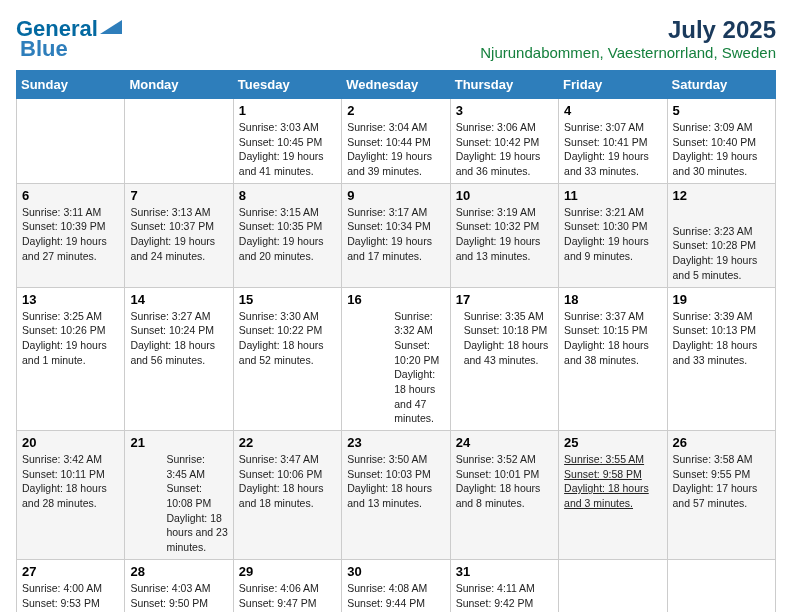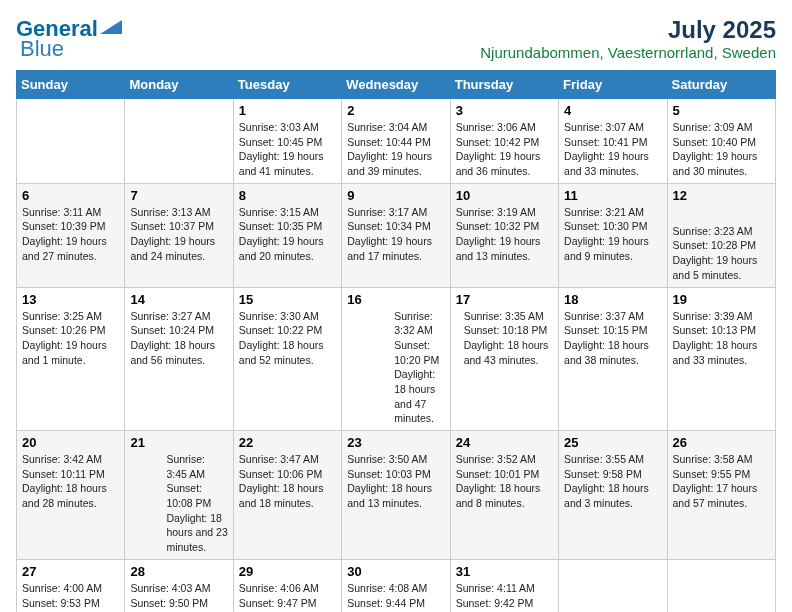--- a/index.html
+++ b/index.html
@@ -77,21 +77,21 @@
 <body>
 
 <div class="header">
   <div class="logo">
     <div style="display:flex;align-items:center;">
       <span style="font-size:22px;font-weight:bold;color:#0369a1;">General</span>
       <svg width="22" height="14" viewBox="0 0 22 14" style="margin-left:2px;margin-top:-4px;">
         <polygon points="0,14 22,14 22,0" fill="#2e7ebb"></polygon>
       </svg>
     </div>
-    <span style="font-size:22px;font-weight:normal;color:#2e7ebb;margin-top:-6px;margin-left:4px;">Blue</span>
+    <span style="font-size:22px;font-weight:bold;color:#2e7ebb;margin-top:-6px;margin-left:4px;">Blue</span>
   </div>
   <div class="title-block">
     <div class="month-title">July 2025</div>
     <div class="location-title">Njurundabommen, Vaesternorrland, Sweden</div>
   </div>
 </div>
 
 <table class="calendar">
   <thead>
     <tr id="header-row">
@@ -253,21 +253,21 @@
 Daylight: 18 hours and 13 minutes.</div>
         </td>
         <td>
           <span class="day-num">24</span>
           <div class="day-info" style="white-space: pre-line;">Sunrise: 3:52 AM
 Sunset: 10:01 PM
 Daylight: 18 hours and 8 minutes.</div>
         </td>
         <td>
           <span class="day-num">25</span>
-          <div class="day-info" style="white-space: pre-line;">Sunrise: 3:55 AM
+          <div class="day-info" style="white-space: pre-line; text-decoration: underline;">Sunrise: 3:55 AM
 Sunset: 9:58 PM
 Daylight: 18 hours and 3 minutes.</div>
         </td>
         <td>
           <span class="day-num">26</span>
           <div class="day-info" style="white-space: pre-line;">Sunrise: 3:58 AM
 Sunset: 9:55 PM
 Daylight: 17 hours and 57 minutes.</div>
         </td>
       </tr>

